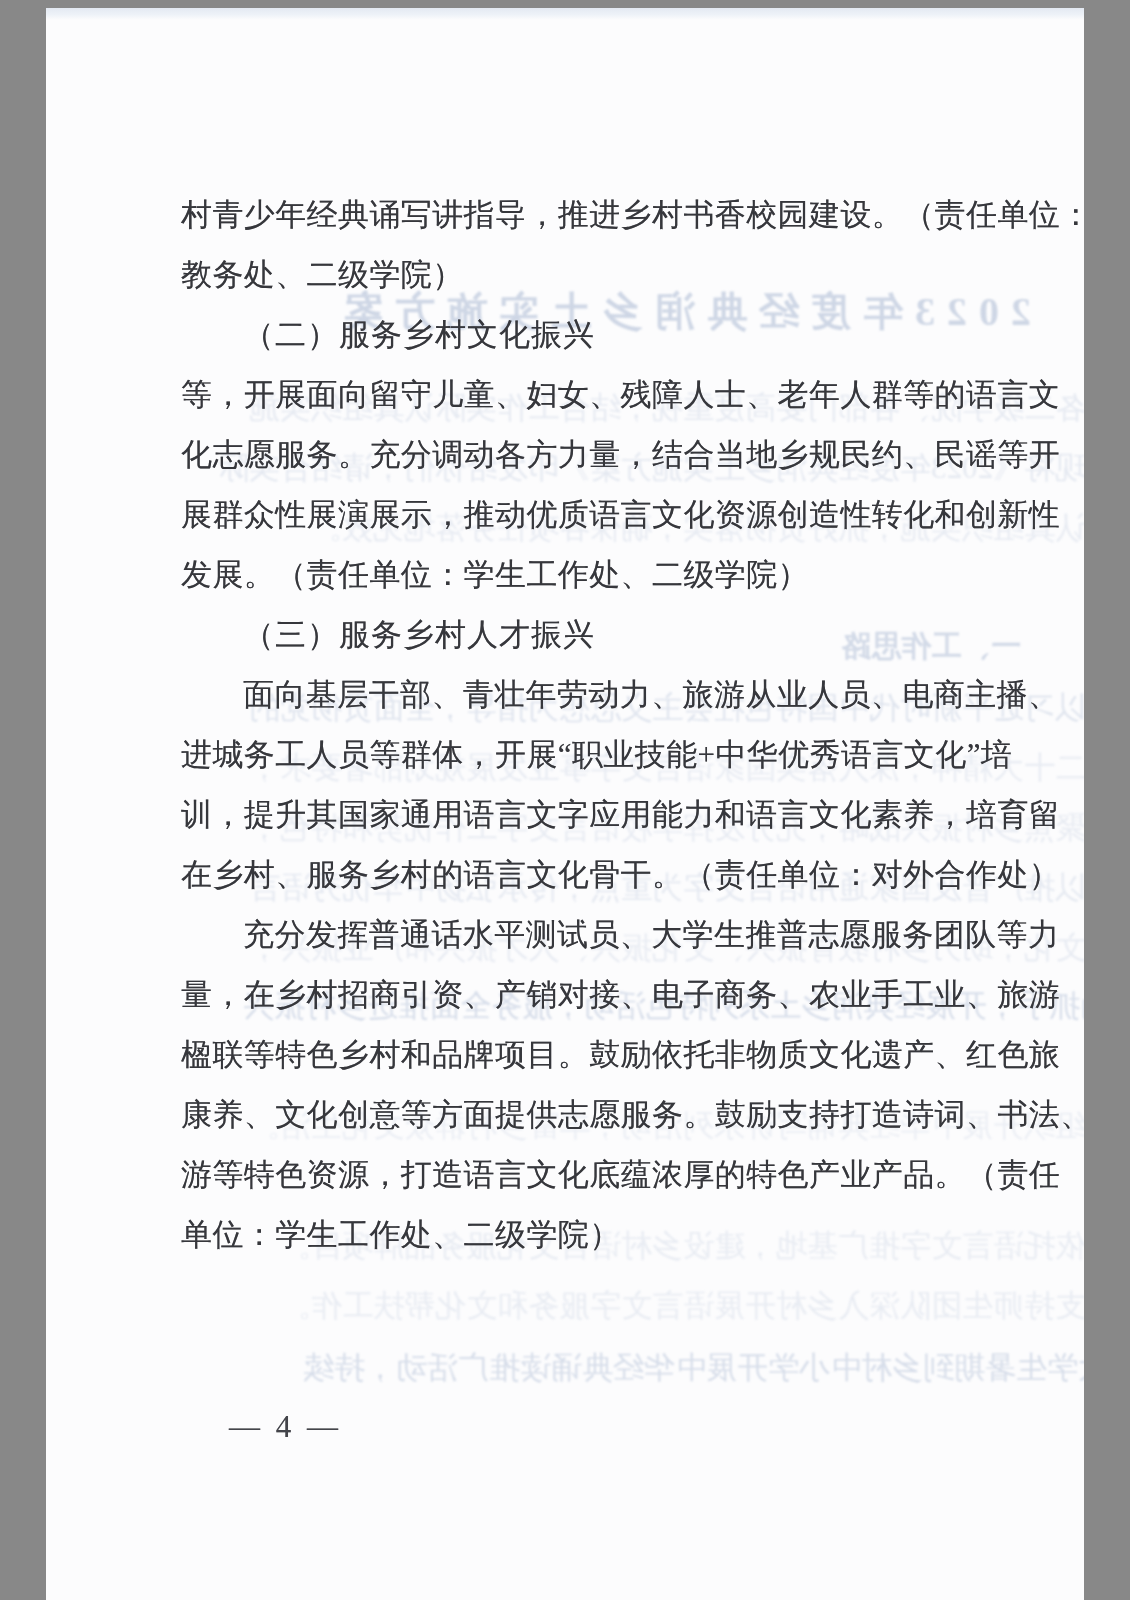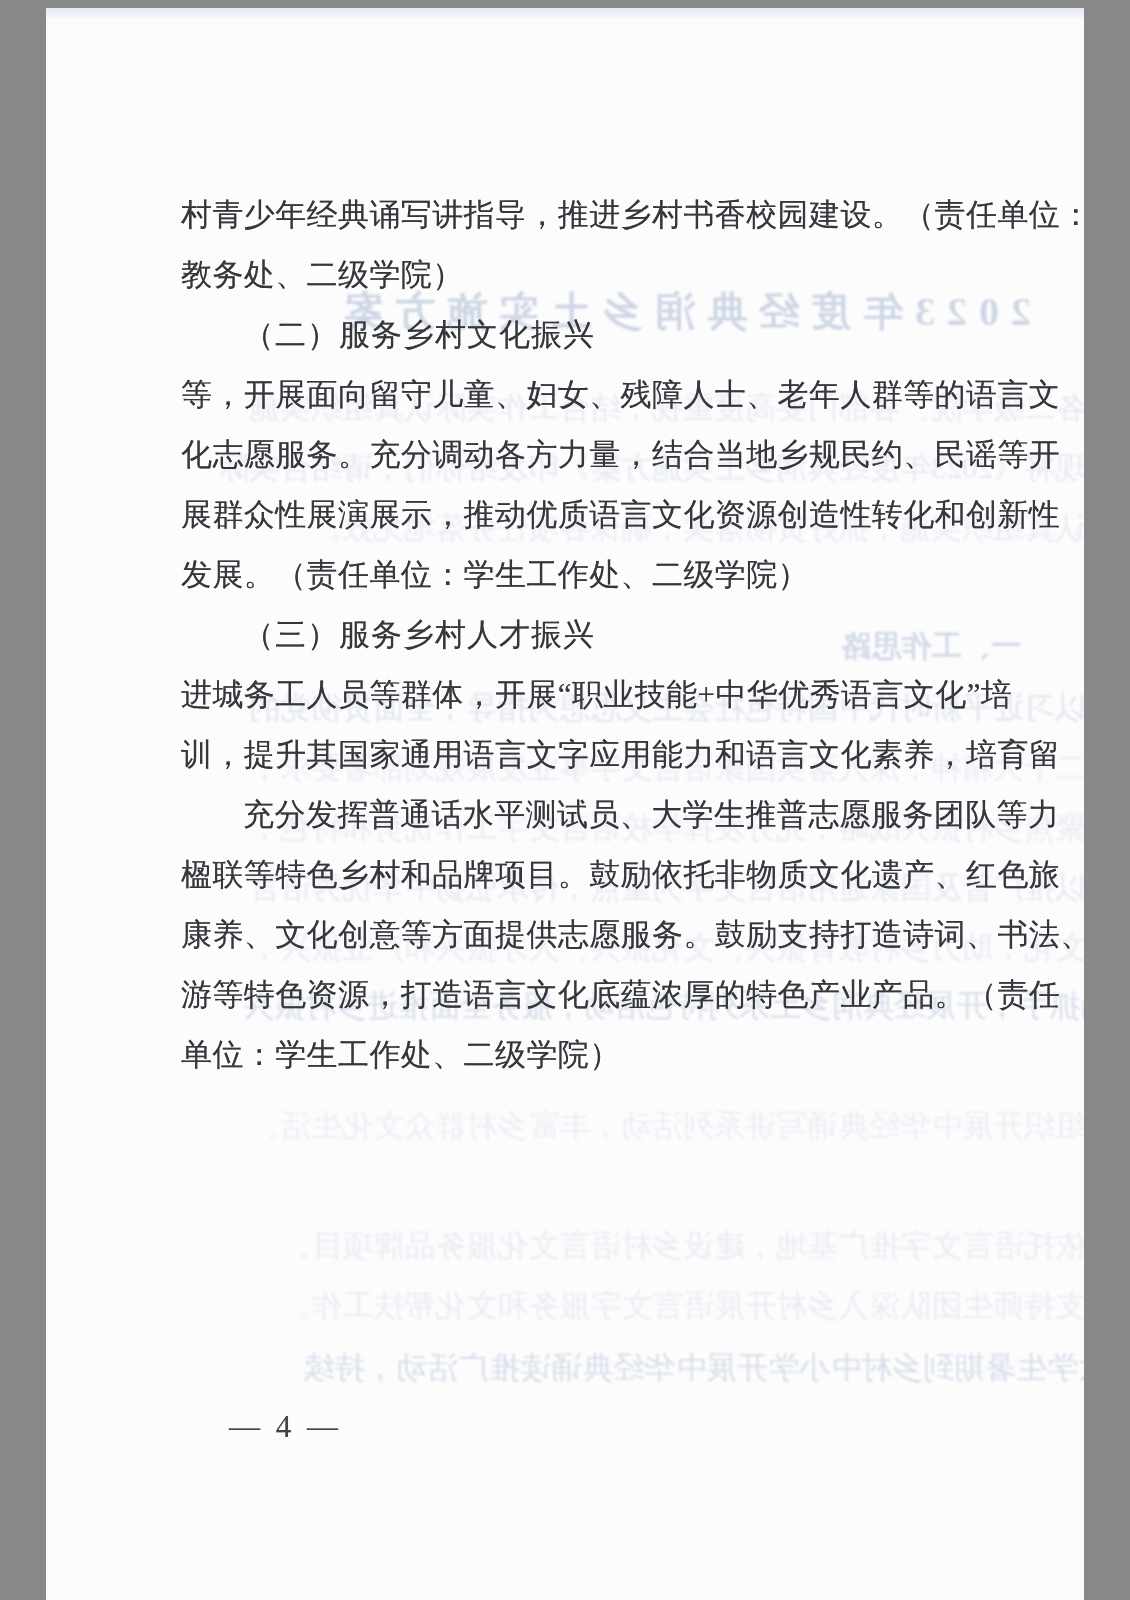--- a/index.html
+++ b/index.html
@@ -95,23 +95,26 @@
 
   <div class="text-block">
     <div class="line">村青少年经典诵写讲指导，推进乡村书香校园建设。（责任单位：</div>
     <div class="line">教务处、二级学院）</div>
     <div class="line heading">（二）服务乡村文化振兴</div>
     <div class="line">等，开展面向留守儿童、妇女、残障人士、老年人群等的语言文</div>
     <div class="line">化志愿服务。充分调动各方力量，结合当地乡规民约、民谣等开</div>
     <div class="line">展群众性展演展示，推动优质语言文化资源创造性转化和创新性</div>
     <div class="line">发展。（责任单位：学生工作处、二级学院）</div>
     <div class="line heading">（三）服务乡村人才振兴</div>
+    <div class="line indent">面向基层干部、青壮年劳动力、旅游从业人员、电商主播、</div>
     <div class="line">进城务工人员等群体，开展“职业技能+中华优秀语言文化”培</div>
     <div class="line">训，提升其国家通用语言文字应用能力和语言文化素养，培育留</div>
+    <div class="line">在乡村、服务乡村的语言文化骨干。（责任单位：对外合作处）</div>
     <div class="line indent">充分发挥普通话水平测试员、大学生推普志愿服务团队等力</div>
+    <div class="line">量，在乡村招商引资、产销对接、电子商务、农业手工业、旅游</div>
     <div class="line">楹联等特色乡村和品牌项目。鼓励依托非物质文化遗产、红色旅</div>
     <div class="line">康养、文化创意等方面提供志愿服务。鼓励支持打造诗词、书法、</div>
     <div class="line">游等特色资源，打造语言文化底蕴浓厚的特色产业产品。（责任</div>
     <div class="line">单位：学生工作处、二级学院）</div>
   </div>
 
   <div class="page-number">— 4 —</div>
 
 </div>
 

